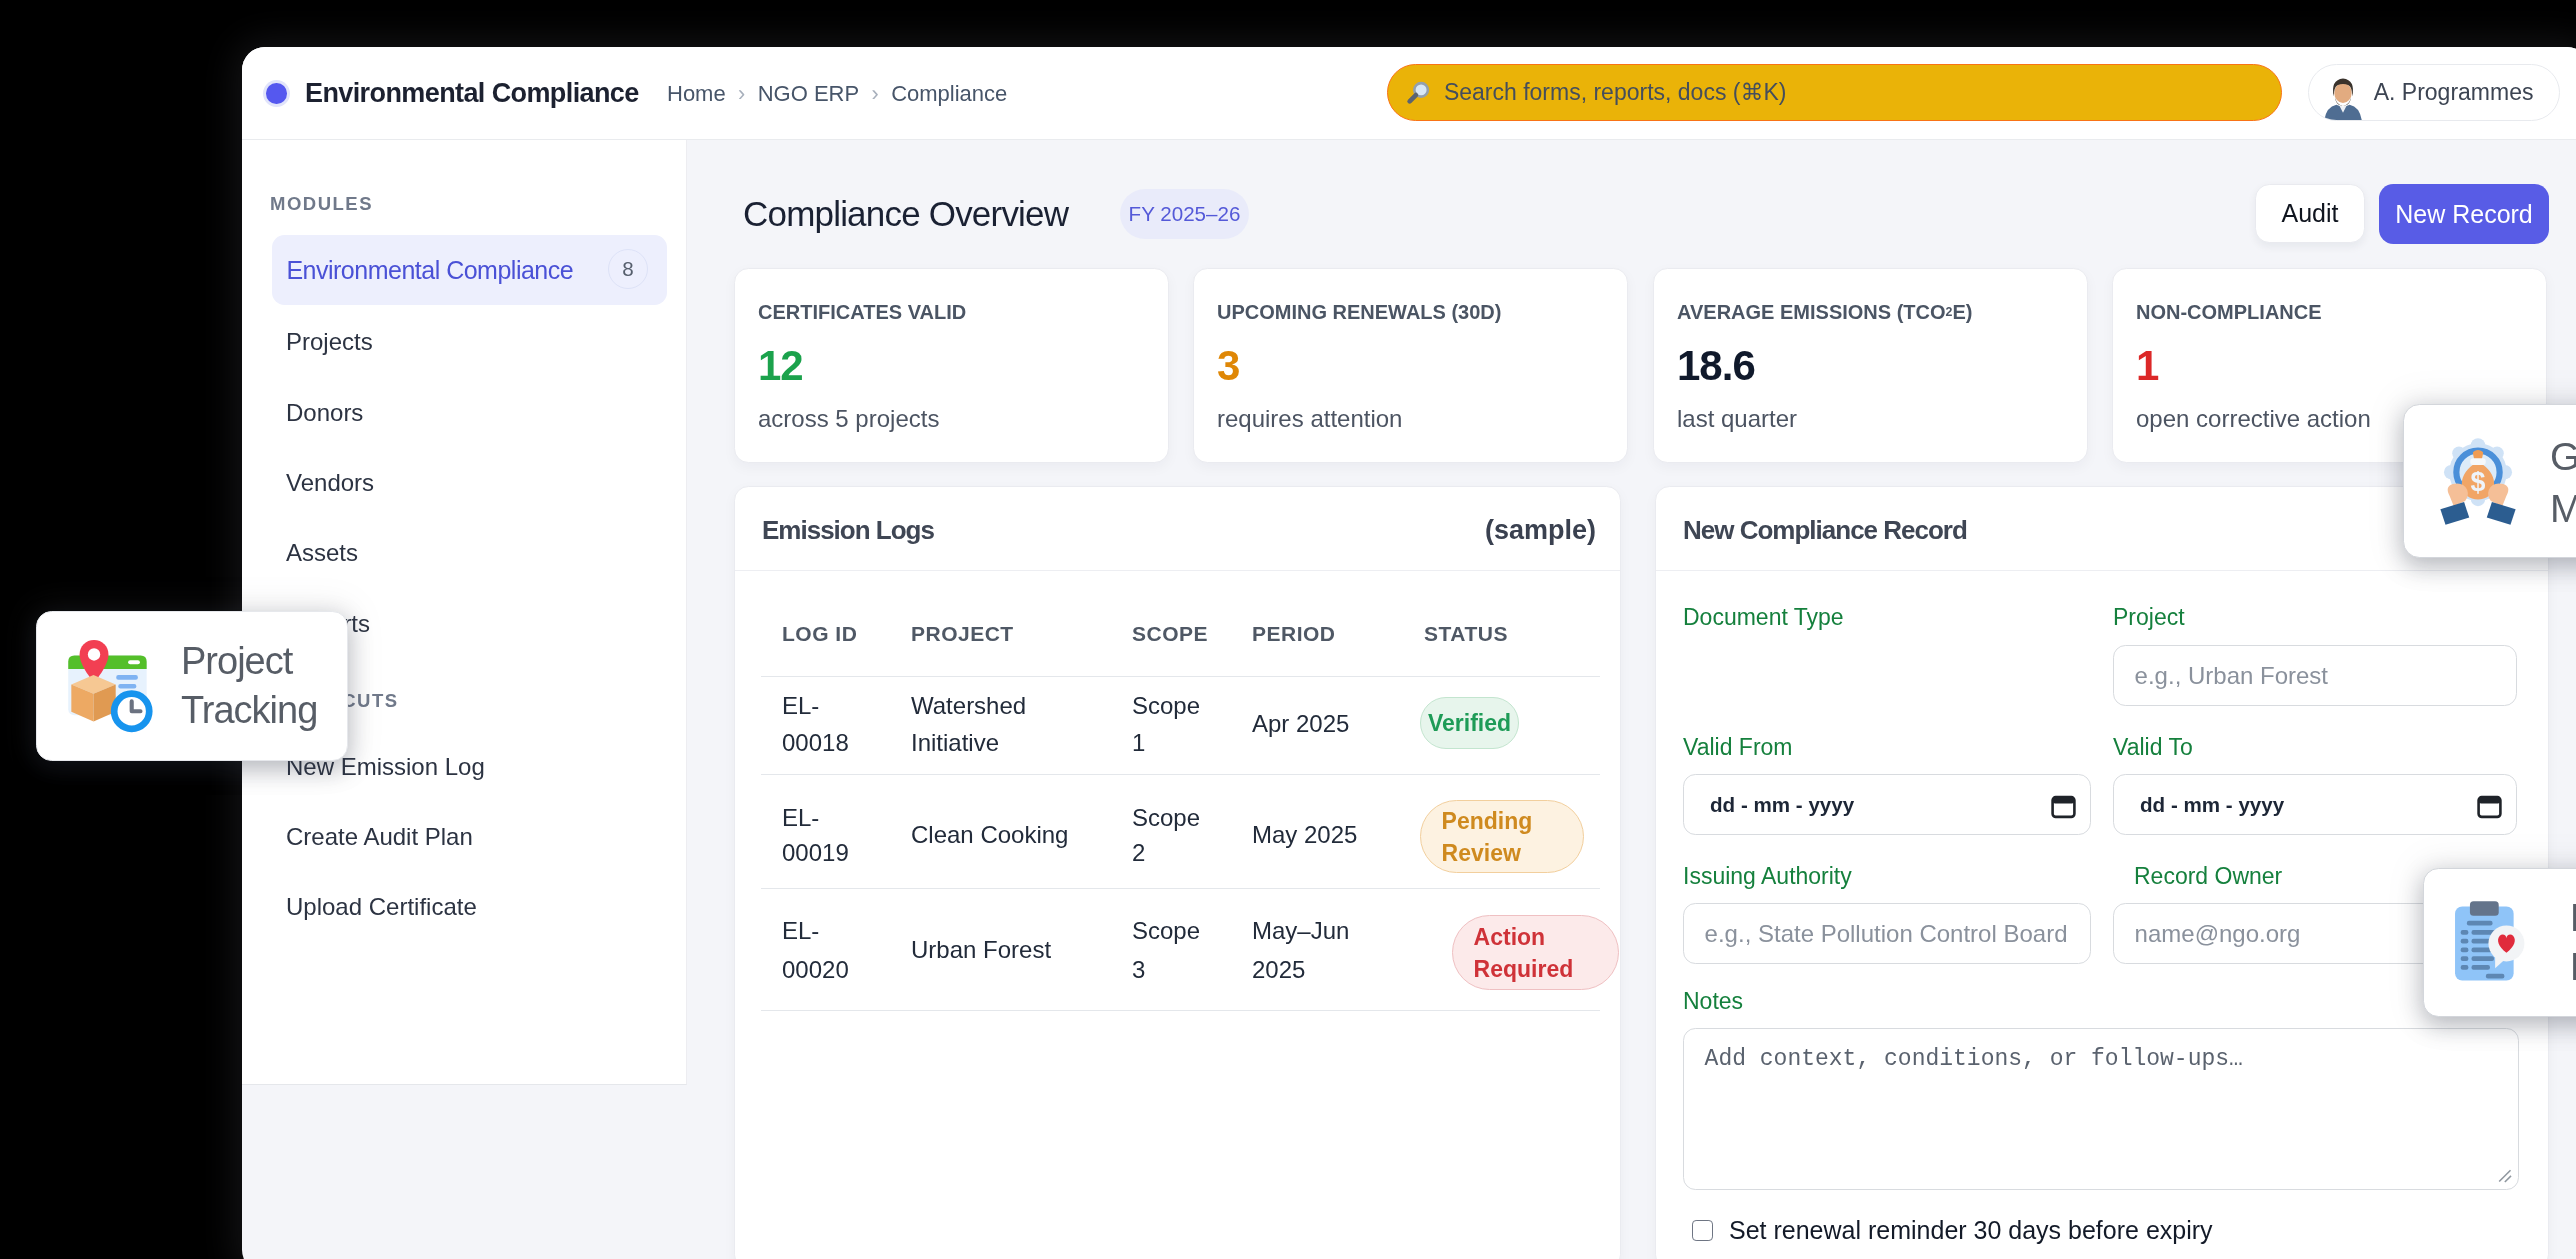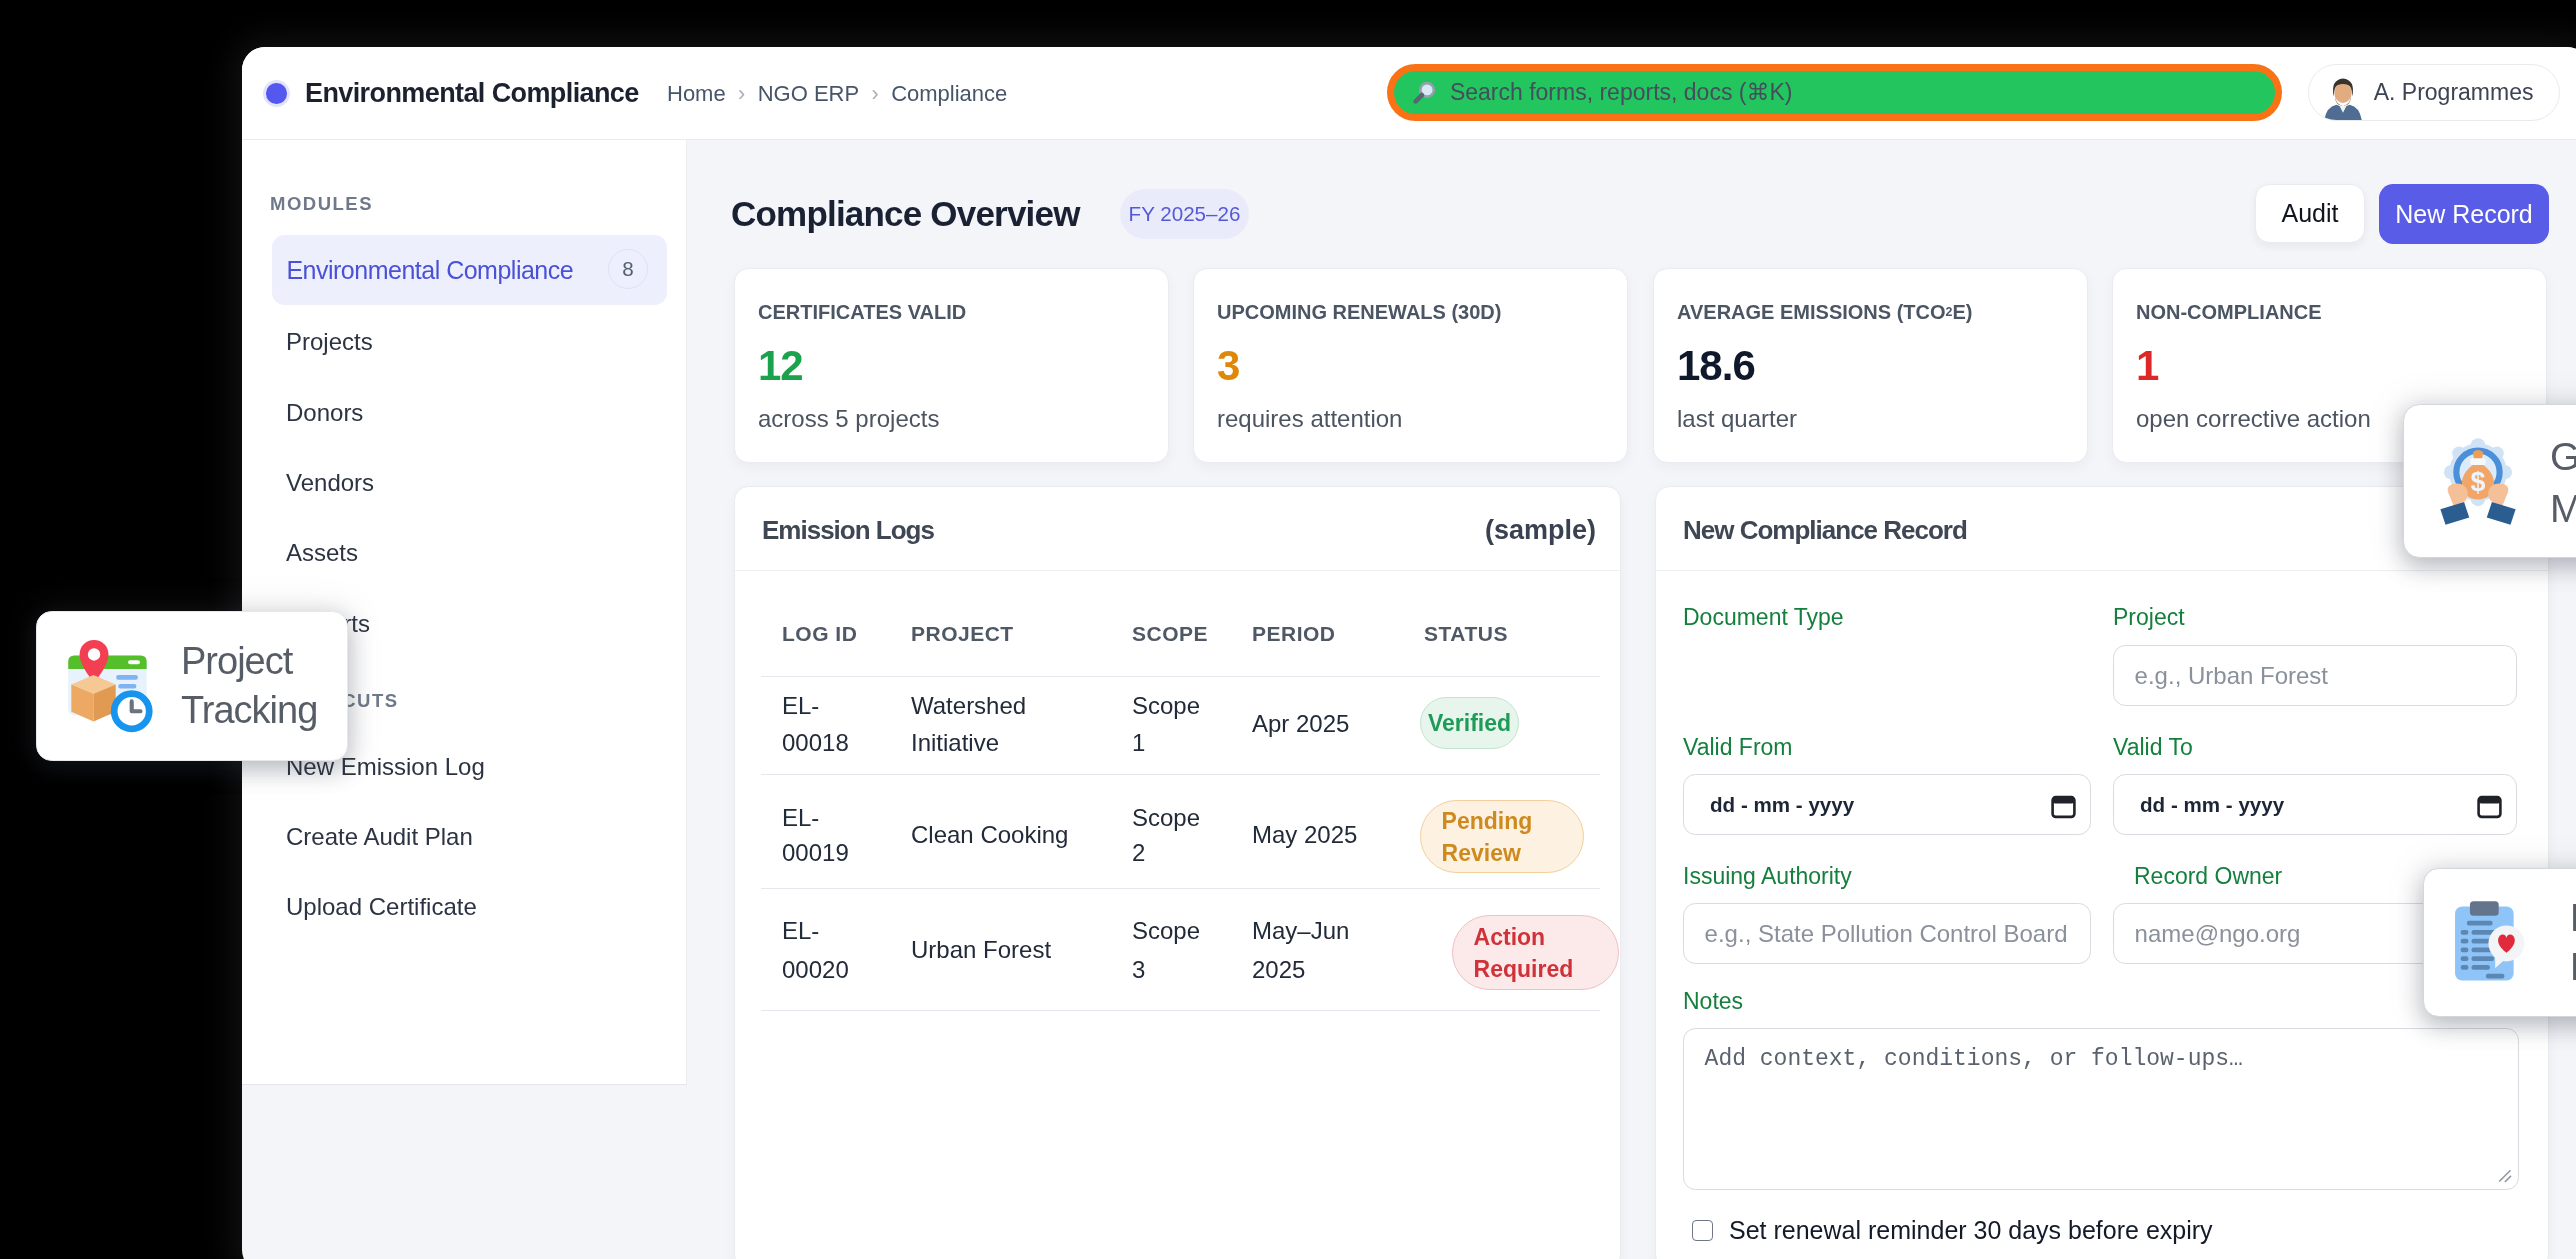--- a/index.html
+++ b/index.html
@@ -7,31 +7,31 @@
 .abs{position:absolute}
 .fx{position:absolute;display:flex;align-items:center}
 #stage{position:relative;width:2827px;height:1260px;background:#000;overflow:hidden}
 #app{position:absolute;left:242px;top:47px;width:2348px;height:1226px;background:#f4f5f9;border-radius:23px;overflow:hidden;box-shadow:0 0 36px 6.2px rgba(125,125,135,.16)}
 .hdr{position:absolute;left:0;top:0;width:2348px;height:93px;background:#fff;border-bottom:1px solid #e9ebee}
 .logo{position:absolute;left:21px;top:33px;width:27px;height:27px;border-radius:50%;background:#e1e4fa}
 .logo i{position:absolute;left:3.1px;top:3.1px;width:20.6px;height:20.6px;border-radius:50%;background:#5558ef}
 .apptitle{left:63px;top:0;height:93px;font-size:27px;letter-spacing:-0.6px;font-weight:700;color:#1c2130}
 .crumbs{left:425px;top:0;height:93px;font-size:22px;color:#475569;gap:12.4px}
 .crumbs .sep{color:#a8b0bc;font-size:21.6px}
-.search{left:1145px;top:17px;width:895px;height:57px;border-radius:29px;background:#22c55e;border:7px solid #f97316}
+.search{left:1145px;top:17px;width:895px;height:57px;border-radius:29px;background:#eab308;border:1px solid #f97316}
 .search span{margin-left:13.4px;font-size:23px;color:#454e5c}
 .uchip{left:2066px;top:17px;width:252px;height:57px;border-radius:29px;background:#fff;border:1px solid #e8eaee;overflow:hidden}
 .uchip span{margin-left:10.3px;font-size:23px;color:#3c4452}
 .side{position:absolute;left:0;top:93px;width:445px;height:945px;background:#fff;border-right:1px solid #ededf1;border-bottom:1px solid #e5e7eb}
 .sl{position:absolute;left:28px;height:24px;display:flex;align-items:center;font-size:18.5px;font-weight:700;letter-spacing:1.5px;color:#70798a}
 .it{position:absolute;left:44px;height:24px;display:flex;align-items:center;font-size:24px;color:#2c3342}
 .pill{position:absolute;left:30px;top:95px;width:395px;height:70px;border-radius:12.4px;background:#edeffd}
 .pill b{position:absolute;left:14.4px;top:0;height:70px;display:flex;align-items:center;font-size:25px;letter-spacing:-0.5px;font-weight:500;color:#4a51d6}
 .badge{position:absolute;left:336px;top:14px;width:40px;height:40px;border-radius:50%;background:transparent;border:1.5px solid #dde2f7;display:flex;align-items:center;justify-content:center;font-size:20.6px;color:#555e6c}
-.pgtitle{left:489px;top:137px;height:60px;font-size:35px;letter-spacing:-0.8px;font-weight:700;color:#1a2133}
+.pgtitle{left:501px;top:137px;height:60px;font-size:35px;letter-spacing:-0.8px;font-weight:400;color:#1a2133}
 .fychip{left:878px;top:142px;width:129px;height:50px;border-radius:25px;background:#e9ebfa;justify-content:center;font-size:20.6px;color:#5459d8}
 .btn{justify-content:center;border-radius:14.4px;font-size:25px}
 .export{left:2013px;top:137px;width:110px;height:59px;background:#fff;border:1px solid #e9eaef;color:#10151f;box-shadow:0 3.1px 8.2px rgba(20,28,46,.06)}
 .newrec{left:2137px;top:137px;width:170px;height:60px;background:#585ce6;color:#fff;font-weight:500}
 .card{position:absolute;background:#fff;border:1px solid #eaebf0;border-radius:14.4px;box-shadow:0 4.1px 12.4px rgba(20,28,46,.04)}
 .kpi{top:221px;width:435px;height:195px}
 .kl{left:23px;top:31px;height:24px;font-size:20px;font-weight:700;letter-spacing:0;color:#4b5564}
 .kn{left:23px;top:72px;height:49px;font-size:42px;letter-spacing:-1px;font-weight:700}
 .ks{left:23px;top:138px;height:24px;font-size:24px;color:#4c5462}
 .g{color:#1ba24c}.o{color:#df8706}.d{color:#10192b}.r{color:#dc2828}

